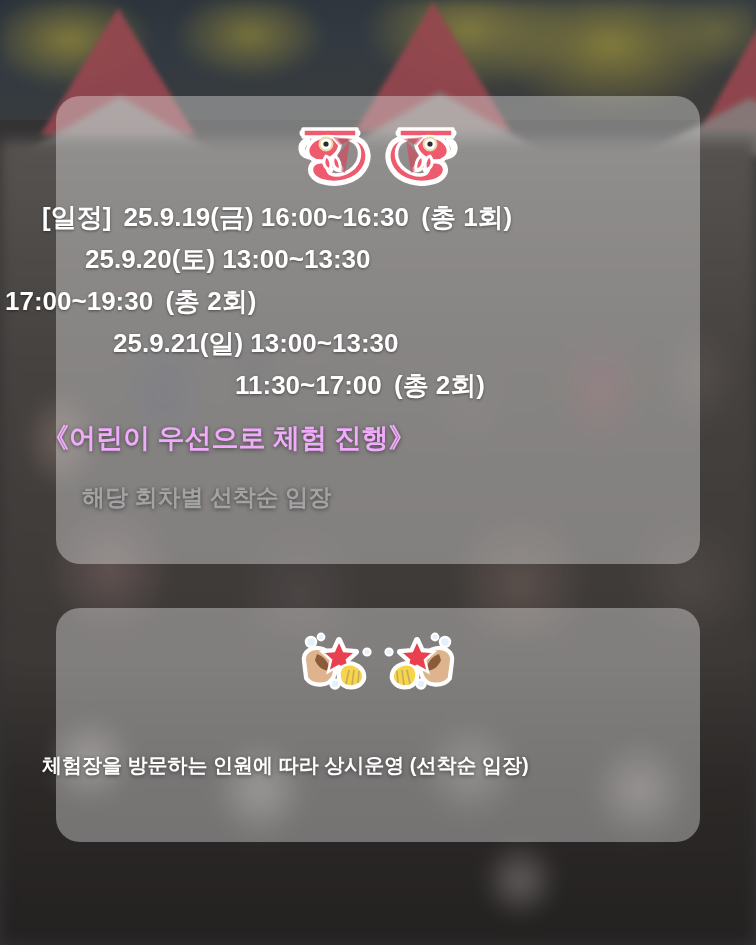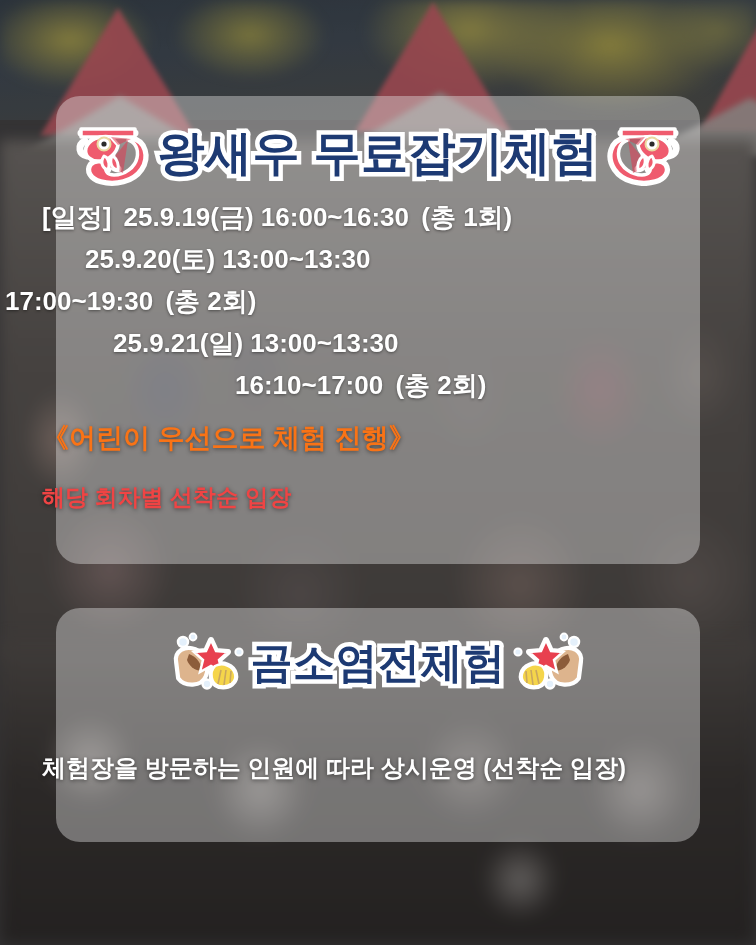--- a/index.html
+++ b/index.html
@@ -136,31 +136,31 @@
     border-radius:3px 7px 4px 8px;
     z-index:-1;
   }
   .l-pos1{padding-left:42px;}
   .l-pos2{padding-left:80px;}
   .l-pos3{}
   .l-pos4{padding-left:108px;}
   .l-pos5{padding-left:230px;}
 
   .note-main{
-    font-size:27px;font-weight:700;color:#f97316;
+    font-size:27px;font-weight:700;color:#f0abfc;
     padding-left:42px;padding-top:14px;
     text-shadow:0 1px 4px rgba(0,0,0,.5);white-space:nowrap;
   }
   .note-sub{
-    font-size:23px;font-weight:700;color:#ef4444;
+    font-size:23px;font-weight:700;color:#a3a3a3;
     padding-left:42px;padding-top:26px;
-    text-shadow:0 1px 4px rgba(0,0,0,.5);white-space:nowrap;
+    text-shadow:0 1px 4px rgba(0,0,0,.5);white-space:nowrap;margin-left:40px;
   }
   .note-last{
-    font-size:24px;font-weight:700;color:#ffffff;
+    font-size:20px;font-weight:700;color:#ffffff;
     padding-left:42px;padding-top:34px;
     text-shadow:0 1px 4px rgba(0,0,0,.5);white-space:nowrap;
   }
 </style>
 </head>
 <body>
 
 <div class="poster">
 
   <div class="photo">
@@ -201,21 +201,20 @@
         </g>
         <g fill="#ef5b6e" stroke="#ffffff" stroke-width="3" stroke-linejoin="round">
           <path d="M33 41 C29 47 31 53 37 55 C39 51 38 45 35 42 Z"></path>
           <path d="M41 41 C38 48 41 54 47 55 C48 50 46 44 43 42 Z"></path>
         </g>
         <circle cx="33" cy="29" r="6.5" fill="#ffffff" stroke="#e9d9a0" stroke-width="2"></circle>
         <circle cx="33" cy="29" r="2.6" fill="#2a2a2a"></circle>
       </svg>
     </span>
 
-    <span class="title-text big">왕새우 무료잡기체험</span>
 
     <span class="shrimp right">
       <svg viewBox="0 0 84 76" xmlns="http://www.w3.org/2000/svg">
         <g stroke="#ffffff" stroke-width="7" stroke-linejoin="round" stroke-linecap="round" fill="none">
           <path d="M10 18 L64 18"></path>
           <path d="M14 26 C6 30 8 40 16 41"></path>
           <path d="M60 24 C74 26 78 42 70 54 C62 66 44 70 30 66 C20 63 16 56 20 50 C24 45 33 46 36 51"></path>
           <path d="M40 22 C30 20 20 24 17 32 C15 39 20 45 28 45"></path>
           <path d="M33 41 C30 48 32 53 37 54"></path>
           <path d="M41 41 C39 49 42 54 47 54"></path>
@@ -254,21 +253,21 @@
     <div class="line l-pos3">
       <span class="hl">17:00~19:30</span>
       <span>(총 2회)</span>
     </div>
 
     <div class="line l-pos4">
       <span class="hl">25.9.21(일) 13:00~13:30</span>
     </div>
 
     <div class="line l-pos5">
-      <span class="hl">16:10~17:00</span>
+      <span class="hl">11:30~17:00</span>
       <span>(총 2회)</span>
     </div>
 
     <div class="note-main">《어린이 우선으로 체험 진행》</div>
     <div class="note-sub">해당 회차별 선착순 입장</div>
   </div>
 
   <div class="card card-bottom"></div>
 
   <div class="title-row t-bottom">
@@ -288,21 +287,20 @@
             <path d="M53 55 L55 40"></path>
             <path d="M59 53 L60 41"></path>
         </g>
         <circle cx="12" cy="12" r="5" fill="#e4f0fb" stroke="#ffffff" stroke-width="2.5"></circle>
         <circle cx="22" cy="7" r="3.4" fill="#e4f0fb" stroke="#ffffff" stroke-width="2"></circle>
         <circle cx="36" cy="54" r="4.4" fill="#e4f0fb" stroke="#ffffff" stroke-width="2.5"></circle>
         <circle cx="68" cy="22" r="3.6" fill="#e4f0fb" stroke="#ffffff" stroke-width="2"></circle>
       </svg>
     </span>
 
-    <span class="title-text mid">곰소염전체험</span>
 
     <span class="shells right">
       <svg viewBox="0 0 78 66" xmlns="http://www.w3.org/2000/svg">
         <g stroke="#ffffff" stroke-width="6" stroke-linejoin="round" fill="none">
           <path d="M6 32 C4 22 14 16 24 20 C34 24 38 36 34 46 C30 56 14 56 8 48 Z"></path>
           <path d="M40 10 L45 21 L57 22 L48 30 L51 42 L40 36 L29 42 L32 30 L23 22 L35 21 Z"></path>
           <path d="M44 36 C52 32 62 36 64 44 C66 52 58 58 48 56 C40 54 38 42 44 36 Z"></path>
         </g>
         <path d="M6 32 C4 22 14 16 24 20 C34 24 38 36 34 46 C30 56 14 56 8 48 Z" fill="#ddb48d" stroke="#ffffff" stroke-width="2.5"></path>
         <path d="M18 24 C24 26 30 32 31 40 C25 42 18 36 16 30 Z" fill="#8c5c3a"></path>

